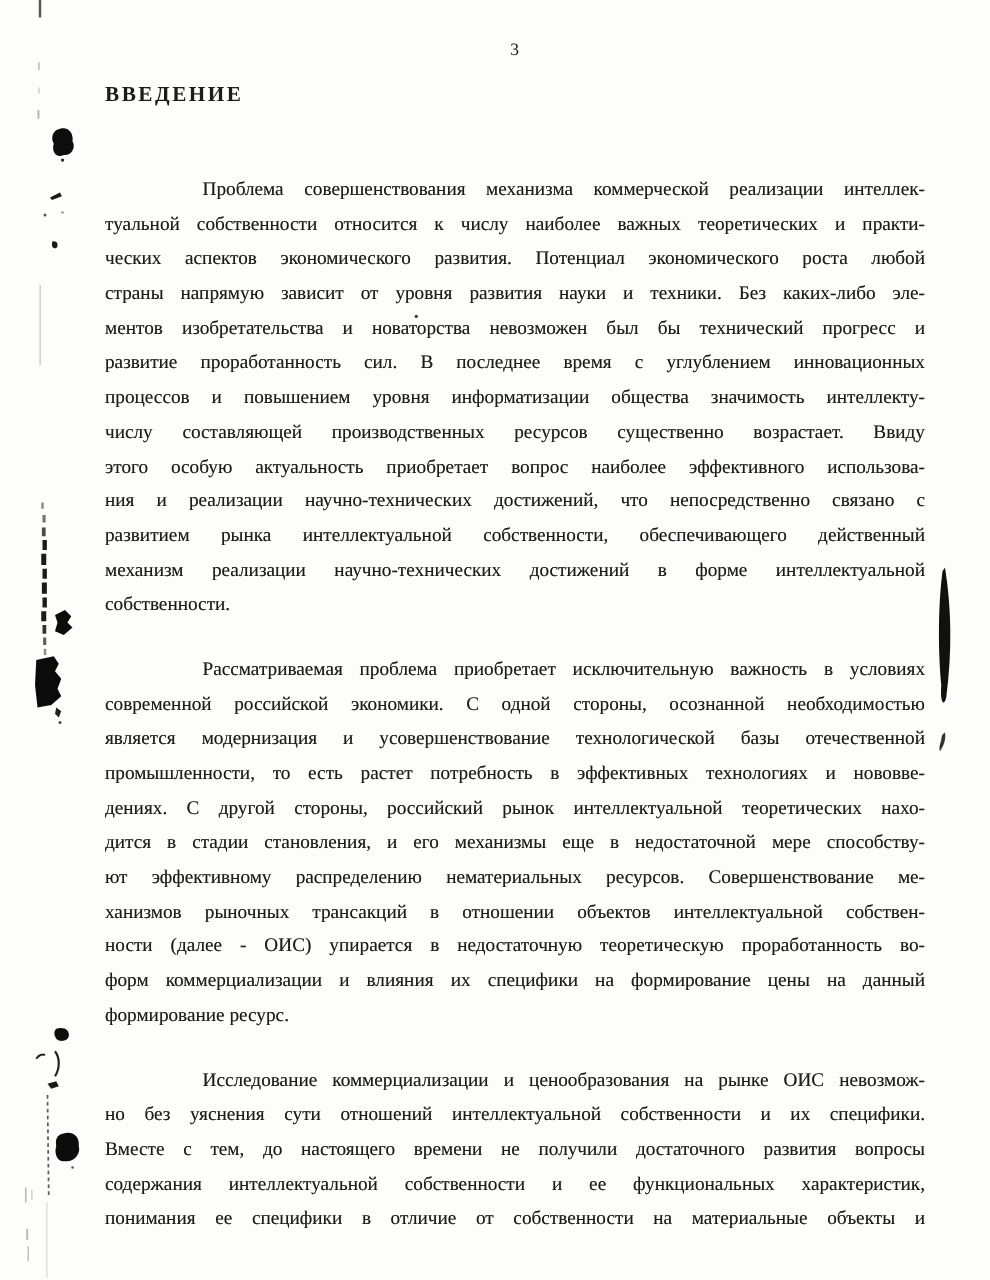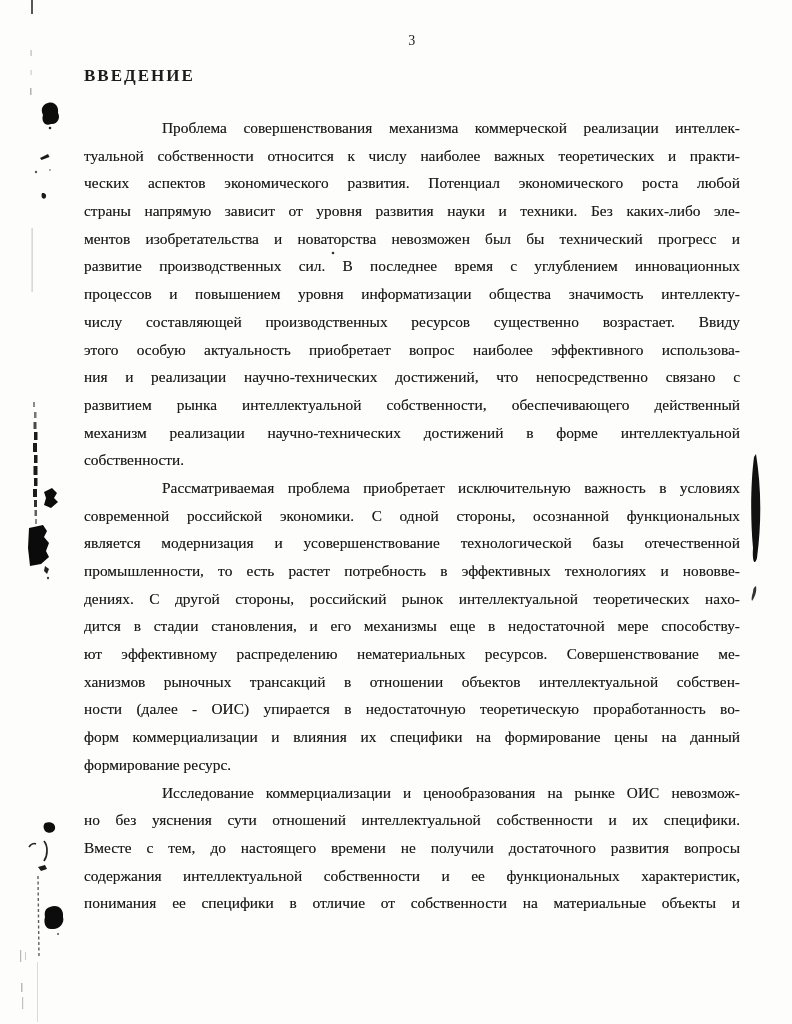--- a/index.html
+++ b/index.html
@@ -41,21 +41,21 @@
     height: 27.7px;
     line-height: 27.7px;
     font-size: 15.4px;
     text-align: justify;
     text-align-last: justify;
     overflow: hidden;
     white-space: normal;
     color: var(--ink);
     text-shadow: 0 0 0.4px rgba(25,25,25,0.55);
   }
-  .pline.first { text-indent: 78px; }
+  .pline.first { text-indent: 78px; margin-top: 24px; }
   .pline.end { text-align: center; text-align-last: left; }
   .artifacts {
     position: absolute;
     top: 0; left: 0;
     pointer-events: none;
   }
 </style>
 </head>
 <body>
 
@@ -65,31 +65,31 @@
 
   <div class="heading">ВВЕДЕНИЕ</div>
 
   <div class="textblock">
 
     <div class="pline first">Проблема совершенствования механизма коммерческой реализации интеллек-</div>
     <div class="pline">туальной собственности относится к числу наиболее важных теоретических и практи-</div>
     <div class="pline">ческих аспектов экономического развития. Потенциал экономического роста любой</div>
     <div class="pline">страны напрямую зависит от уровня развития науки и техники. Без каких-либо эле-</div>
     <div class="pline">ментов изобретательства и новаторства невозможен был бы технический прогресс и</div>
-    <div class="pline">развитие производственных сил. В последнее время с углублением инновационных</div>
+    <div class="pline">развитие проработанность сил. В последнее время с углублением инновационных</div>
     <div class="pline">процессов и повышением уровня информатизации общества значимость интеллекту-</div>
     <div class="pline">числу составляющей производственных ресурсов существенно возрастает. Ввиду</div>
     <div class="pline">этого особую актуальность приобретает вопрос наиболее эффективного использова-</div>
     <div class="pline">ния и реализации научно-технических достижений, что непосредственно связано с</div>
     <div class="pline">развитием рынка интеллектуальной собственности, обеспечивающего действенный</div>
     <div class="pline">механизм реализации научно-технических достижений в форме интеллектуальной</div>
     <div class="pline end">собственности.</div>
 
     <div class="pline first">Рассматриваемая проблема приобретает исключительную важность в условиях</div>
-    <div class="pline">современной российской экономики. С одной стороны, осознанной функциональных</div>
+    <div class="pline">современной российской экономики. С одной стороны, осознанной необходимостью</div>
     <div class="pline">является модернизация и усовершенствование технологической базы отечественной</div>
     <div class="pline">промышленности, то есть растет потребность в эффективных технологиях и нововве-</div>
     <div class="pline">дениях. С другой стороны, российский рынок интеллектуальной теоретических нахо-</div>
     <div class="pline">дится в стадии становления, и его механизмы еще в недостаточной мере способству-</div>
     <div class="pline">ют эффективному распределению нематериальных ресурсов. Совершенствование ме-</div>
     <div class="pline">ханизмов рыночных трансакций в отношении объектов интеллектуальной собствен-</div>
     <div class="pline">ности (далее - ОИС) упирается в недостаточную теоретическую проработанность во-</div>
     <div class="pline">форм коммерциализации и влияния их специфики на формирование цены на данный</div>
     <div class="pline end">формирование ресурс.</div>
 

